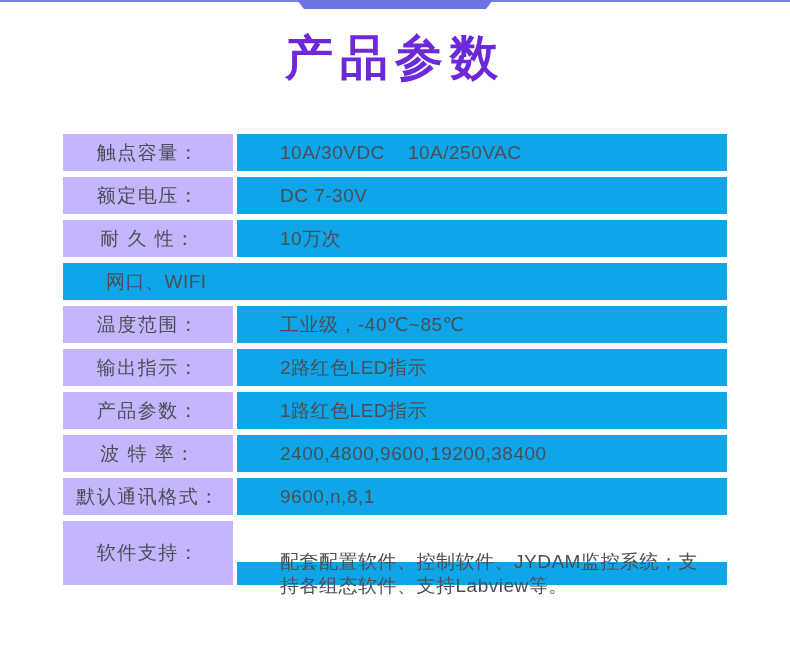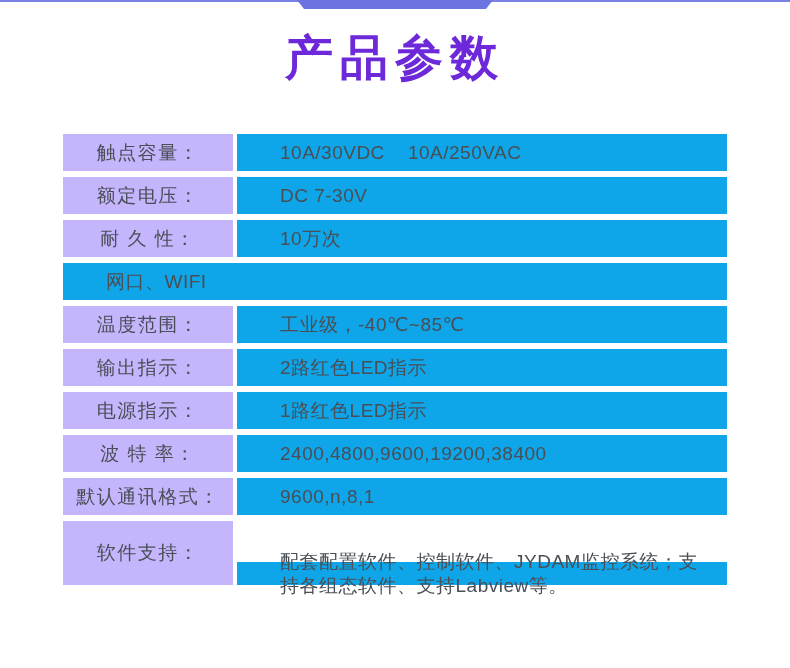--- a/index.html
+++ b/index.html
@@ -107,21 +107,21 @@
   </div>
   <div class="row">
     <div class="cell-label">温度范围：</div>
     <div class="cell-value">工业级，-40℃~85℃</div>
   </div>
   <div class="row">
     <div class="cell-label">输出指示：</div>
     <div class="cell-value">2路红色LED指示</div>
   </div>
   <div class="row">
-    <div class="cell-label">电源指示：</div>
+    <div class="cell-label">产品参数：</div>
     <div class="cell-value">1路红色LED指示</div>
   </div>
   <div class="row">
     <div class="cell-label">波 特 率：</div>
     <div class="cell-value">2400,4800,9600,19200,38400</div>
   </div>
   <div class="row">
     <div class="cell-label">默认通讯格式：</div>
     <div class="cell-value">9600,n,8,1</div>
   </div>

